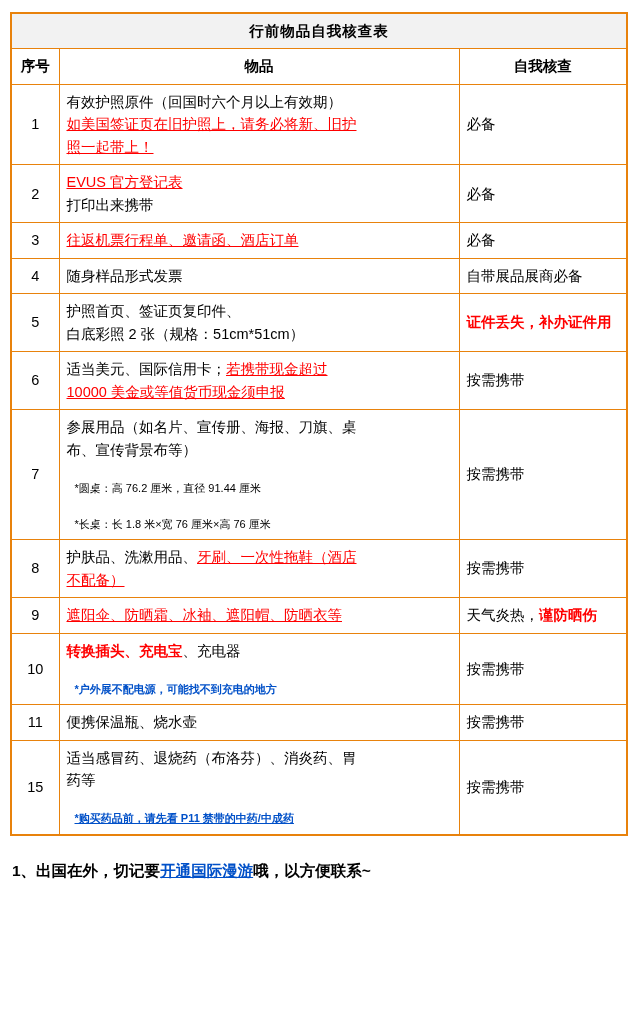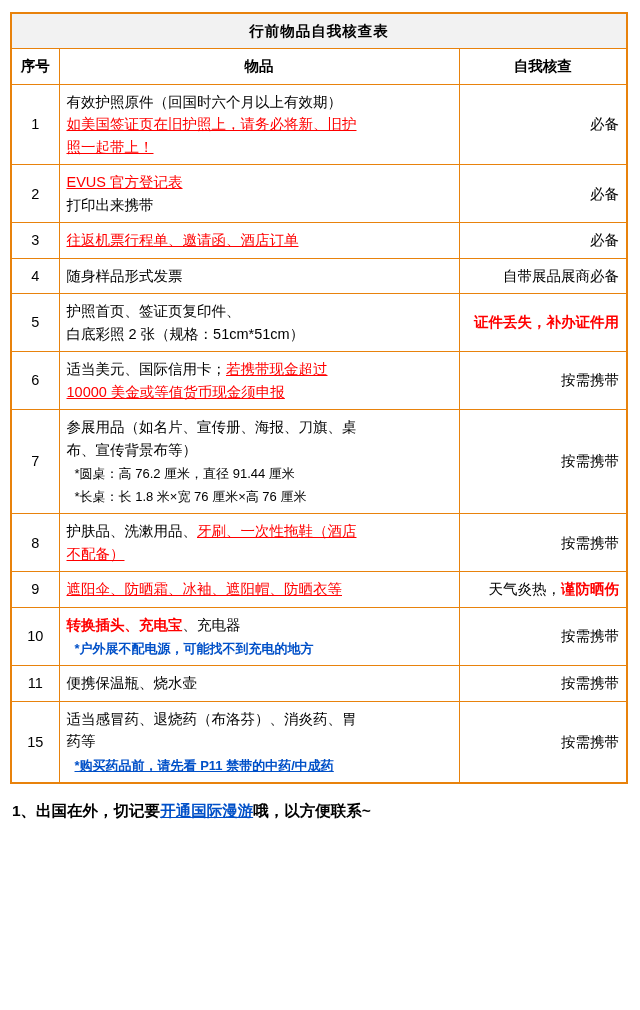--- a/index.html
+++ b/index.html
@@ -49,36 +49,36 @@
     padding: 7px 0;
   }
   .col-no { width: 48px; text-align: center; }
   .col-item { width: 400px; }
   .col-check { width: 168px; text-align: center; }
   td.num {
     text-align: center;
     font-size: 15px;
   }
   td.check {
-    text-align: right;
+    text-align: left;
     font-size: 14.5px;
   }
   .red { color: #ff0000; font-weight: bold; }
   .red-ul { color: #ff0000; font-weight: normal; text-decoration: underline; }
   .blue { color: #0050c8; font-weight: bold; }
   .blue-ul { color: #0050c8; font-weight: bold; text-decoration: underline; }
   .note {
-    font-size: 13px;
+    font-size: 11px;
     padding-left: 8px;
     display: block;
-    margin-top: 3px;
+    margin-top: 19px;
   }
   .line { display: block; }
   .footer {
-    margin-top: 12px;
+    margin-top: 20px;
     padding-left: 2px;
   }
   .footer-line {
     font-size: 15.5px;
     font-weight: bold;
     line-height: 1.9;
     color: #000;
   }
   .footer-line .blue-ul { font-size: 15.5px; }
 </style>

